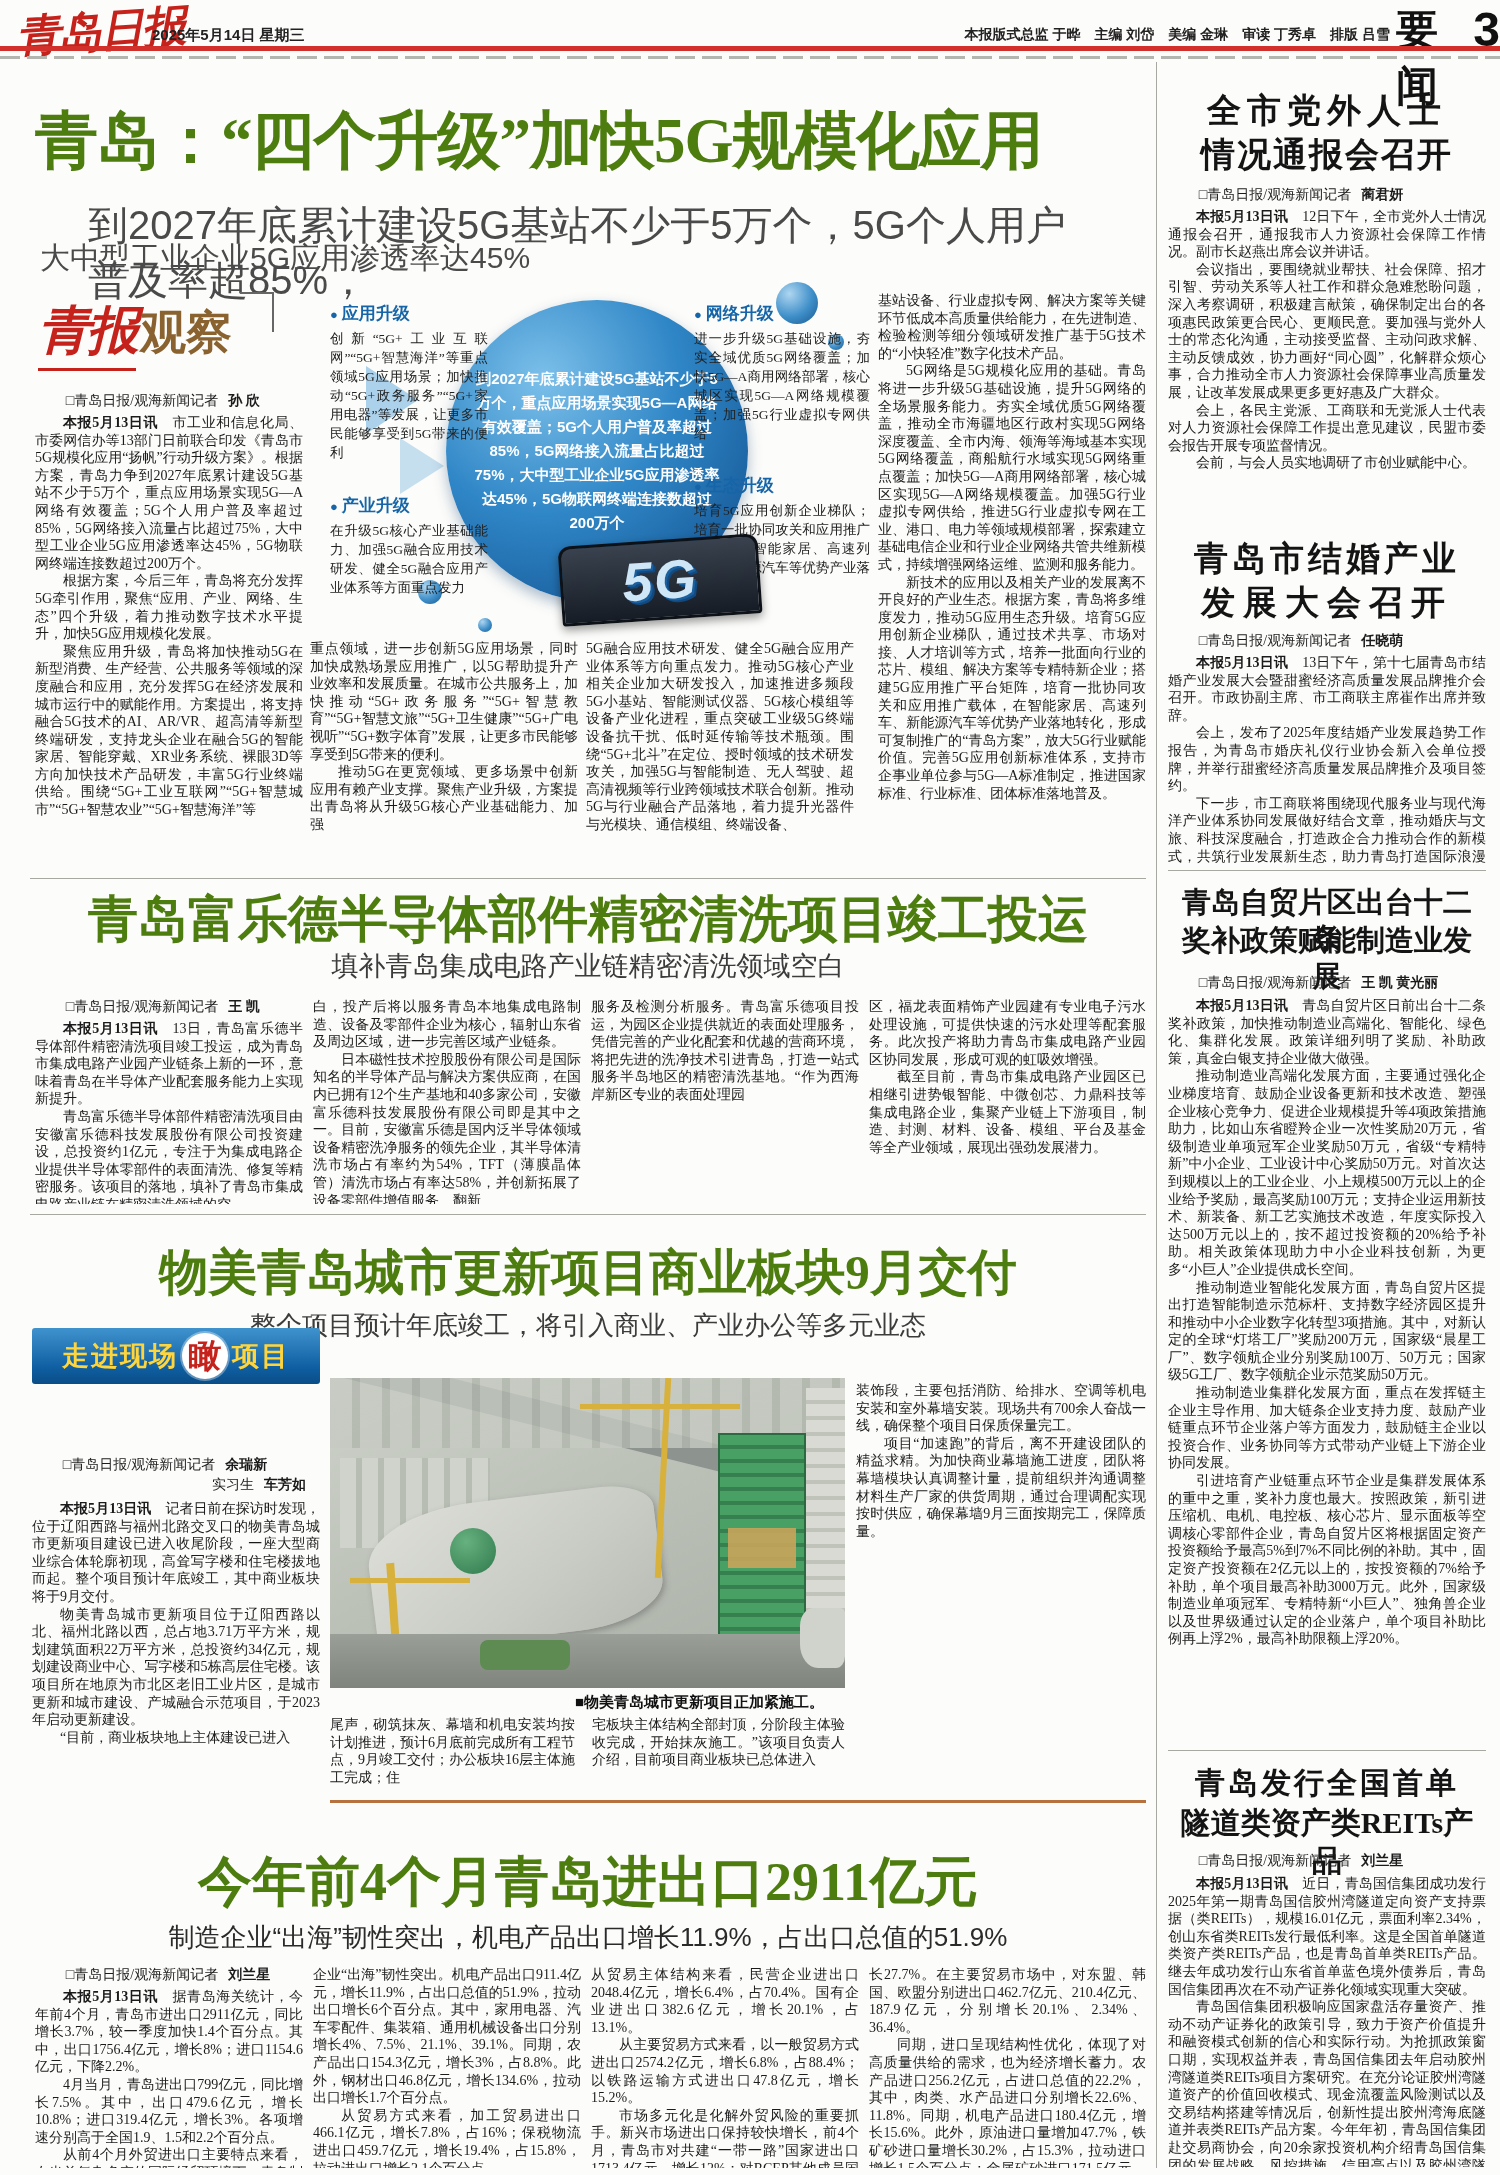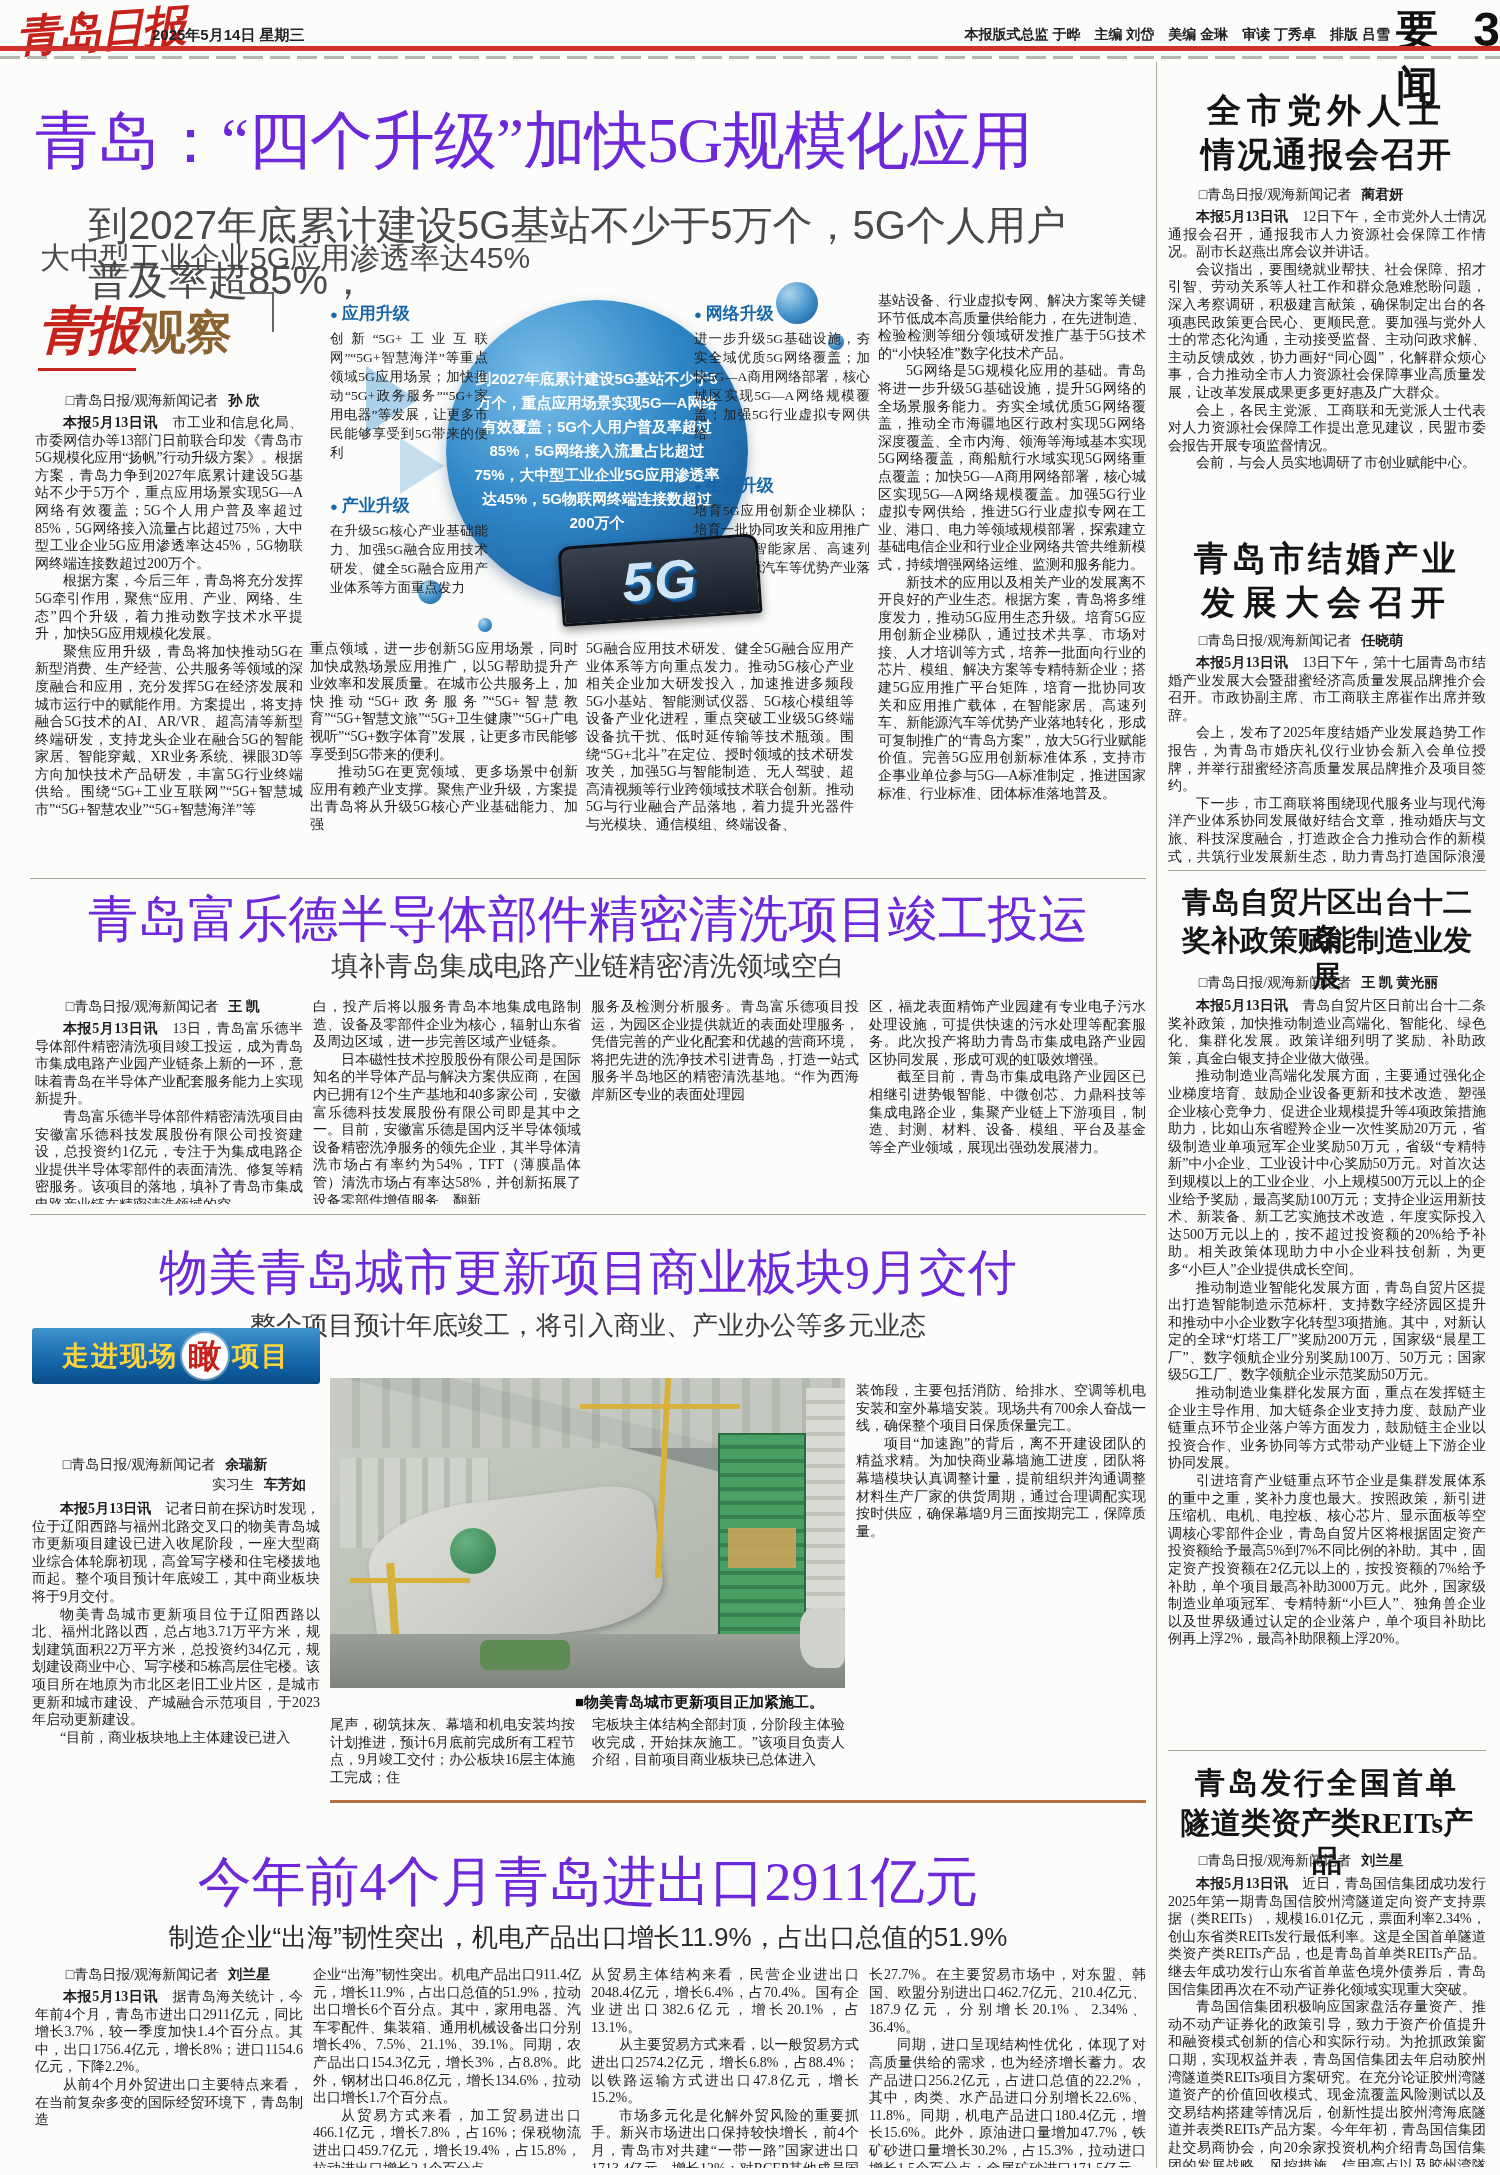--- a/index.html
+++ b/index.html
@@ -22,21 +22,21 @@
   .page-num { font-size:48px; font-weight:bold; color:#111; font-family:"Liberation Sans", sans-serif;}
   .red-rule { left:0; top:46px; width:1500px; height:5px; background:#d2312b; }
   .dash-rule { left:0; top:56px; width:1500px; height:3px;
     background:repeating-linear-gradient(90deg,#b5b5b0 0 20px, transparent 20px 27px); }
   
   .col { font-size:14px; line-height:17.6px; text-align:justify; overflow:hidden; color:#1b1b1b;}
   .col p { text-indent:2em; }
   .col p.cont { text-indent:0; }
   .byline { font-size:14px; color:#1b1b1b; text-indent:2.2em; white-space:nowrap; overflow:hidden;}
   .byline .name { font-weight:bold; margin-left:10px; }
-  .hl { font-weight:400; color:#6d28d9; }
+  .hl { font-weight:700; color:#4d7c0f; }
   .hl-center { text-align:center; }
   .subhead { font-family:"Liberation Sans", sans-serif; color:#3c3c3c; text-align:center; }
   .side-hl { width:318px; text-align:center; font-weight:900; color:#141414; line-height:1.25; }
   .divider-h { background:#a8a8a2; height:1px; }
   .divider-v { background:#a8a8a2; width:1px; }
   .orange-rule { background:#b5713e; height:3px; }
   
   .qb-logo { left:38px; top:296px; width:230px; height:88px; }
   .qb-red { font-size:52px; font-weight:900; font-style:italic; color:#c5221c;
     font-family:"DejaVu Serif", serif; letter-spacing:-3px; border-bottom:3px solid #c5221c; padding-bottom:8px;}
@@ -236,20 +236,21 @@
 
   <div class="abs orange-rule" style="left:330px;top:1800px;width:816px;"></div>
 
   <div class="abs hl hl-center" style="left:30px;top:1846px;width:1116px;font-size:54px;">今年前4个月青岛进出口2911亿元</div>
   <div class="abs subhead" style="left:30px;top:1920px;width:1116px;font-size:26px;color:#2a2a2a;">制造企业“出海”韧性突出，机电产品出口增长11.9%，占出口总值的51.9%</div>
   <div class="abs byline" style="left:35px;top:1966px;width:268px;">
     <span class="pre">□青岛日报/观海新闻记者</span><span class="name">刘兰星</span>
   </div>
   <div class="abs col" style="left:35px;top:1988px;width:268px;height:180px;">
       <p><b>本报5月13日讯　</b>据青岛海关统计，今年前4个月，青岛市进出口2911亿元，同比增长3.7%，较一季度加快1.4个百分点。其中，出口1756.4亿元，增长8%；进口1154.6亿元，下降2.2%。</p>
+      <p>4月当月，青岛进出口799亿元，同比增长7.5%。其中，出口479.6亿元，增长10.8%；进口319.4亿元，增长3%。各项增速分别高于全国1.9、1.5和2.2个百分点。</p>
       <p>从前4个月外贸进出口主要特点来看，在当前复杂多变的国际经贸环境下，青岛制造</p>
     </div>
   <div class="abs col" style="left:313px;top:1966px;width:268px;height:202px;">
       <p class="cont">企业“出海”韧性突出。机电产品出口911.4亿元，增长11.9%，占出口总值的51.9%，拉动出口增长6个百分点。其中，家用电器、汽车零配件、集装箱、通用机械设备出口分别增长4%、7.5%、21.1%、39.1%。同期，农产品出口154.3亿元，增长3%，占8.8%。此外，钢材出口46.8亿元，增长134.6%，拉动出口增长1.7个百分点。</p>
       <p>从贸易方式来看，加工贸易进出口466.1亿元，增长7.8%，占16%；保税物流进出口459.7亿元，增长19.4%，占15.8%，拉动进出口增长2.1个百分点。</p>
     </div>
   <div class="abs col" style="left:591px;top:1966px;width:268px;height:202px;">
       <p class="cont">从贸易主体结构来看，民营企业进出口2048.4亿元，增长6.4%，占70.4%。国有企业进出口382.6亿元，增长20.1%，占13.1%。</p>
       <p>从主要贸易方式来看，以一般贸易方式进出口2574.2亿元，增长6.8%，占88.4%；以铁路运输方式进出口47.8亿元，增长15.2%。</p>
       <p>市场多元化是化解外贸风险的重要抓手。新兴市场进出口保持较快增长，前4个月，青岛市对共建“一带一路”国家进出口1713.4亿元，增长12%；对RCEP其他成员国进出口1101.7亿元，增长4%；对上合组织其他成员国进出口301.6亿元，增</p>

